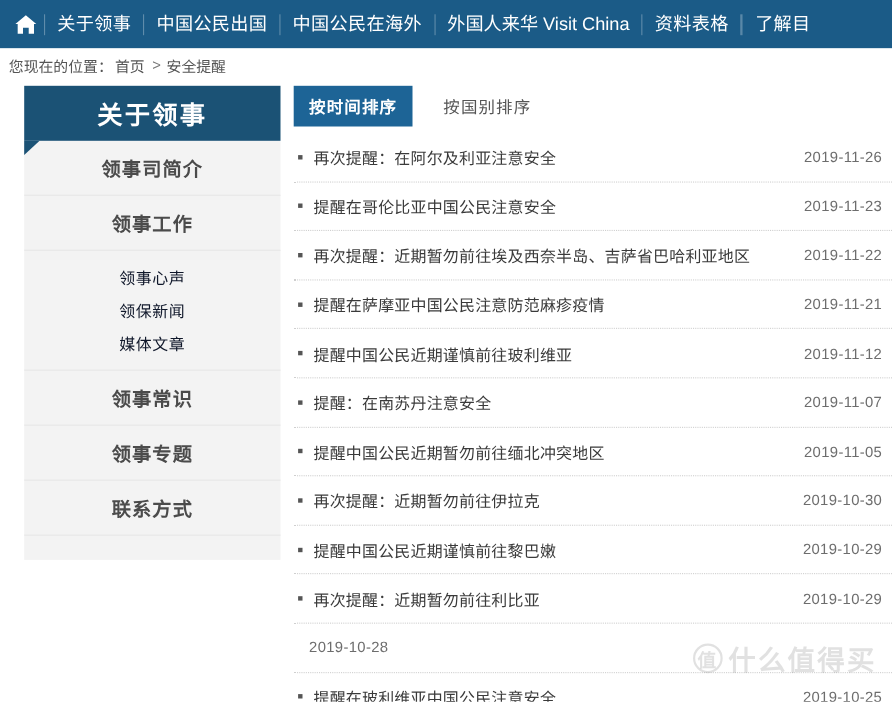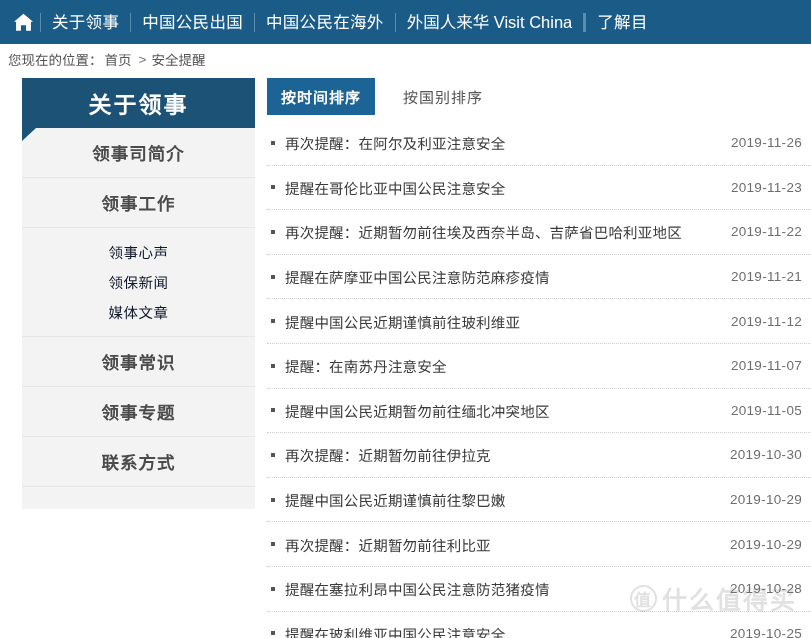--- a/index.html
+++ b/index.html
@@ -251,20 +251,21 @@
     </div>
     <div class="nav-sep"></div>
     <div class="nav-item">关于领事</div>
     <div class="nav-sep"></div>
     <div class="nav-item">中国公民出国</div>
     <div class="nav-sep"></div>
     <div class="nav-item">中国公民在海外</div>
     <div class="nav-sep"></div>
     <div class="nav-item latin">外国人来华 Visit China</div>
     <div class="nav-sep"></div>
+    <div class="nav-item">资料表格</div>
     <div class="nav-sep"></div>
     <div class="nav-sep"></div>
     <div class="nav-item">了解目</div>
   </div>
 
   <div class="breadcrumb">
     <span class="crumb-label">您现在的位置：</span>
     <span class="crumb-link">首页</span>
     <span class="crumb-arrow">&gt;</span>
     <span class="crumb-current">安全提醒</span>
@@ -363,24 +364,20 @@
             <span class="li-date">2019-10-29</span>
           </div>
           <div class="list-item">
             <div class="li-left">
               <span class="li-bullet"></span>
               <span class="li-title">再次提醒：近期暂勿前往利比亚</span>
             </div>
             <span class="li-date">2019-10-29</span>
           </div>
           <div class="list-item">
-            <div class="li-left">
-              <span class="li-bullet"></span>
-              <span class="li-title">提醒在塞拉利昂中国公民注意防范猪疫情</span>
-            </div>
             <span class="li-date">2019-10-28</span>
           </div>
           <div class="list-item">
             <div class="li-left">
               <span class="li-bullet"></span>
               <span class="li-title">提醒在玻利维亚中国公民注意安全</span>
             </div>
             <span class="li-date">2019-10-25</span>
           </div>
         </div>

